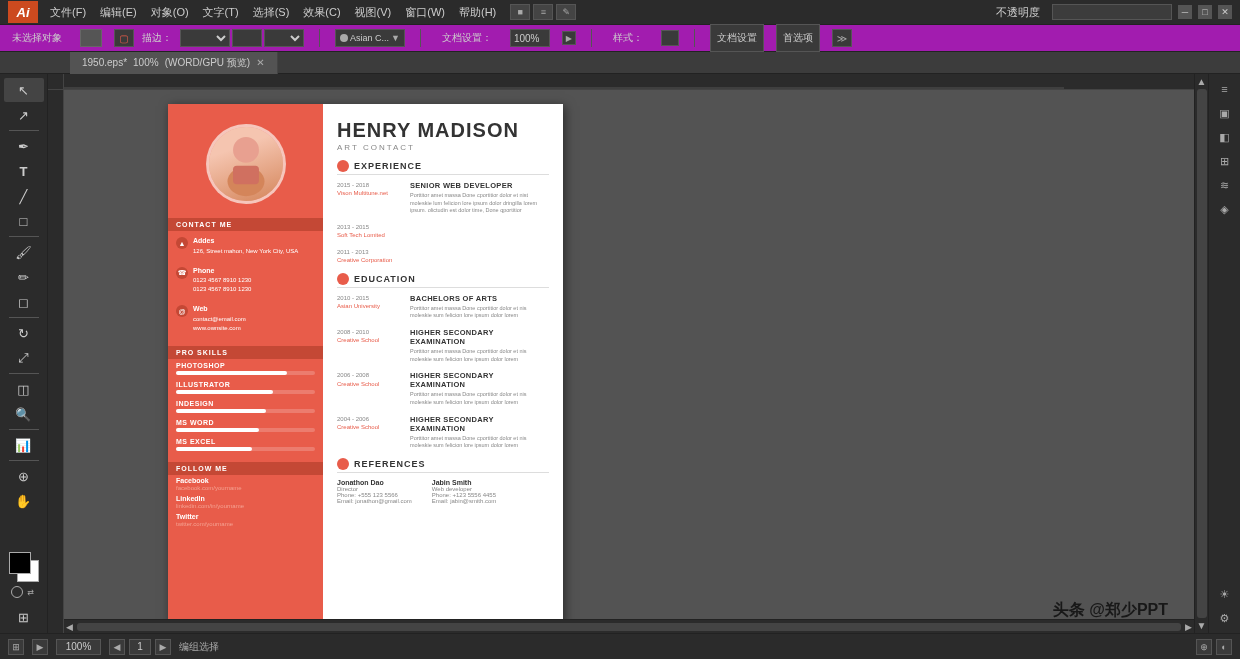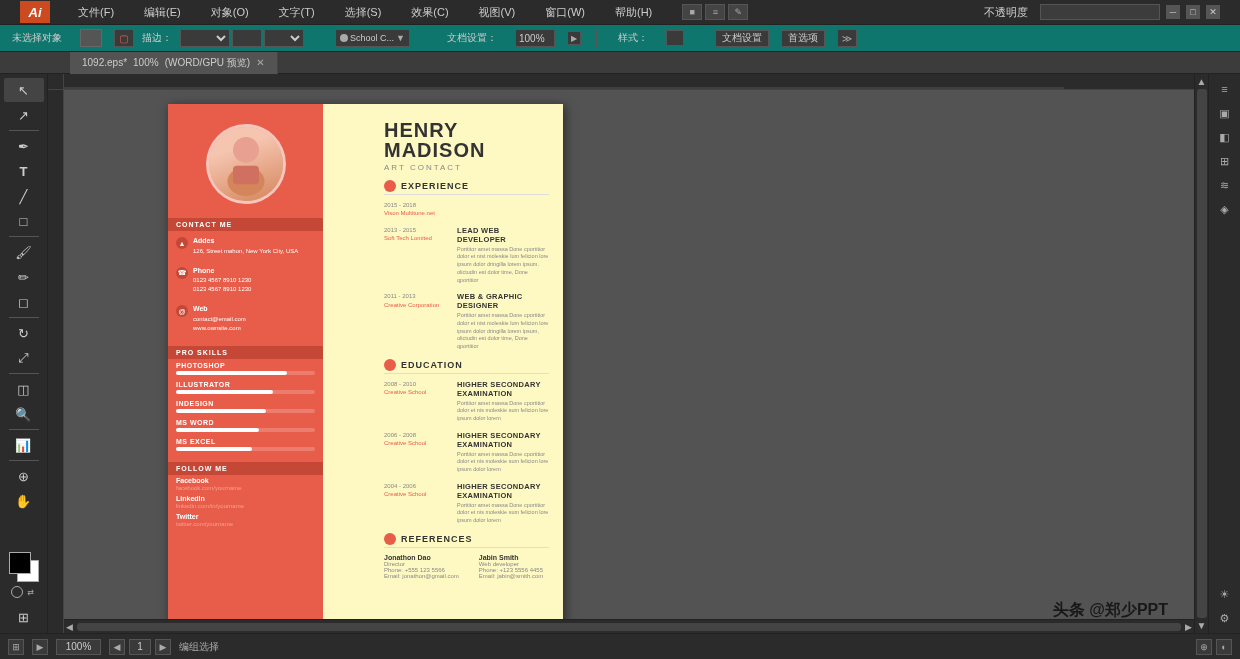--- a/index.html
+++ b/index.html
@@ -12,22 +12,22 @@
       position: relative;
     }
 
     
     .menu-bar {
       width: 100%;
       height: 24px;
       background: #2b2b2b;
       display: flex;
       align-items: center;
-      padding: 0 20px;
-      gap: 18px;
+      padding: 0 8px;
+      gap: 2px;
     }
     .menu-bar-logo {
       width: 30px;
       height: 22px;
       background: #cc4a1f;
       display: flex;
       align-items: center;
       justify-content: center;
       font-size: 13px;
       font-weight: bold;
@@ -73,21 +73,21 @@
       justify-content: center;
       color: #ccc;
       font-size: 9px;
       cursor: pointer;
     }
 
     
     .toolbar {
       width: 100%;
       height: 28px;
-      background: #0f766e;
+      background: #a21caf;
       border-top: 1px solid #222;
       border-bottom: 1px solid #222;
       display: flex;
       align-items: center;
       padding: 0 6px;
       gap: 12px;
     }
     .toolbar-text {
       color: #cccccc;
       font-size: 10px;
@@ -106,21 +106,21 @@
       width: 1px;
       height: 18px;
       background: #555;
       margin: 0 3px;
     }
     .toolbar-btn {
       background: #3a3a3a;
       border: 1px solid #555;
       color: #ccc;
       font-size: 10px;
-      height: 17px;
+      height: 28px;
       padding: 0 6px;
       cursor: pointer;
     }
 
     
     .tab-bar {
       width: 100%;
       height: 22px;
       background: #3c3c3c;
       display: flex;
@@ -257,25 +257,24 @@
       border-bottom: 1px solid #444;
     }
 
     
     .resume-wrapper {
       position: absolute;
       top: 30px;
       left: 120px;
       width: 395px;
       height: 520px;
-      background: #fef9c3;
+      background: #ffffff;
       box-shadow: 2px 2px 10px rgba(0,0,0,0.5);
       display: flex;
       overflow: hidden;
-      gap: 47px;
     }
 
     
     .resume-left {
       width: 155px;
       background: #e85c4a;
       flex-shrink: 0;
       display: flex;
       flex-direction: column;
       align-items: center;
@@ -573,39 +572,39 @@
   <div style="display:flex;align-items:center;gap:2px;">
     <div style="width:20px;height:18px;background:#3a3a3a;border:1px solid #555;color:#e85c4a;font-size:10px;display:flex;align-items:center;justify-content:center;">▢</div>
     <span class="toolbar-text">描边：</span>
     <select class="toolbar-select" style="width:50px;"></select>
     <div style="width:30px;height:18px;background:#3a3a3a;border:1px solid #555;"></div>
     <select class="toolbar-select" style="width:40px;"></select>
   </div>
   <div class="toolbar-sep"></div>
   <div style="display:flex;align-items:center;gap:2px;background:#3a3a3a;border:1px solid #555;padding:0 4px;height:18px;">
     <div style="width:8px;height:8px;border-radius:50%;background:#aaa;"></div>
-    <span style="color:#ccc;font-size:9px;">School C...</span>
+    <span style="color:#ccc;font-size:9px;">Asian C...</span>
     <span style="color:#aaa;font-size:9px;">▼</span>
   </div>
   <div class="toolbar-sep"></div>
   <span class="toolbar-text">文档设置：</span>
   <input type="text" class="toolbar-select" style="width: 40px;" value="100%">
   <div style="width:14px;height:14px;background:#3a3a3a;border:1px solid #555;display:flex;align-items:center;justify-content:center;color:#aaa;font-size:8px;">▶</div>
   <div class="toolbar-sep"></div>
   <span class="toolbar-text">样式：</span>
   <div style="width:18px;height:16px;background:#3a3a3a;border:1px solid #555;"></div>
   <div class="toolbar-sep"></div>
   <button class="toolbar-btn">文档设置</button>
   <button class="toolbar-btn">首选项</button>
   <div style="width:20px;height:18px;background:#3a3a3a;border:1px solid #555;display:flex;align-items:center;justify-content:center;color:#aaa;font-size:10px;">≫</div>
 </div>
 
 <div class="tab-bar">
   <div class="tab-item">
-    <span>1092.eps*</span>
+    <span>1950.eps*</span>
     <span>100%</span>
     <span>(WORD/GPU 预览)</span>
     <span class="tab-close">✕</span>
   </div>
 </div>
 
 <div class="main-area">
 
   <div class="left-toolbox">
     <div class="tool-btn active">↖</div>
@@ -760,48 +759,54 @@
         <div class="section-title-right">
           <div class="section-icon-circle"></div>
           <span>EXPERIENCE</span>
         </div>
         <div id="experience-container">
             <div class="exp-item">
       <div class="exp-left">
         <div class="exp-date">2015 - 2018</div>
         <div class="exp-company">Vison Multitune.net</div>
       </div>
+      <div class="exp-right">
+        <div class="exp-job-title">SENIOR WEB DEVELOPER</div>
+        <div class="exp-desc">Porttitor amet massa Done cportitior dolor et nist moleskie lum felicion lore ipsum dolor dringilla lorem ipsum. olictudin est dolor time, Done qportitior</div>
+      </div>
     </div>
             <div class="exp-item">
       <div class="exp-left">
         <div class="exp-date">2013 - 2015</div>
         <div class="exp-company">Soft Tech Lomited</div>
       </div>
-      <div class="exp-right">
-        <div class="exp-job-title">LEAD WEB DEVELOPER</div>
-        <div class="exp-desc">Porttitor amet massa Done cportitior dolor et nist moleskie lum felicion lore ipsum dolor dringilla lorem ipsum. olictudin est dolor time, Done qportitior</div>
-      </div>
     </div>
             <div class="exp-item">
       <div class="exp-left">
         <div class="exp-date">2011 - 2013</div>
         <div class="exp-company">Creative Corporation</div>
-      </div>
-      <div class="exp-right">
-        <div class="exp-job-title">WEB &amp; GRAPHIC DESIGNER</div>
-        <div class="exp-desc">Porttitor amet massa Done cportitior dolor et nist moleskie lum felicion lore ipsum dolor dringilla lorem ipsum, olictudin est dolor time, Done qportitior</div>
       </div>
     </div>
           </div>
 
         <div class="section-title-right" style="margin-top:4px;">
           <div class="section-icon-circle"></div>
           <span>EDUCATION</span>
         </div>
         <div id="education-container">
+            <div class="exp-item">
+      <div class="exp-left">
+        <div class="exp-date">2010 - 2015</div>
+        <div class="exp-company">Asian University</div>
+      </div>
+      <div class="exp-right">
+        <div class="exp-job-title">BACHELORS OF ARTS</div>
+        <div class="exp-desc">Porttitor amet massa Done cportitior dolor et nis moleskie sum felicion lore  ipsum dolor lorem</div>
+      </div>
+    </div>
             <div class="exp-item">
       <div class="exp-left">
         <div class="exp-date">2008 - 2010</div>
         <div class="exp-company">Creative School</div>
       </div>
       <div class="exp-right">
         <div class="exp-job-title">HIGHER SECONDARY EXAMINATION</div>
         <div class="exp-desc">Porttitor amet massa Done cportitior dolor et nis moleskie sum felicion lore  ipsum dolor lorem</div>
       </div>
     </div>

